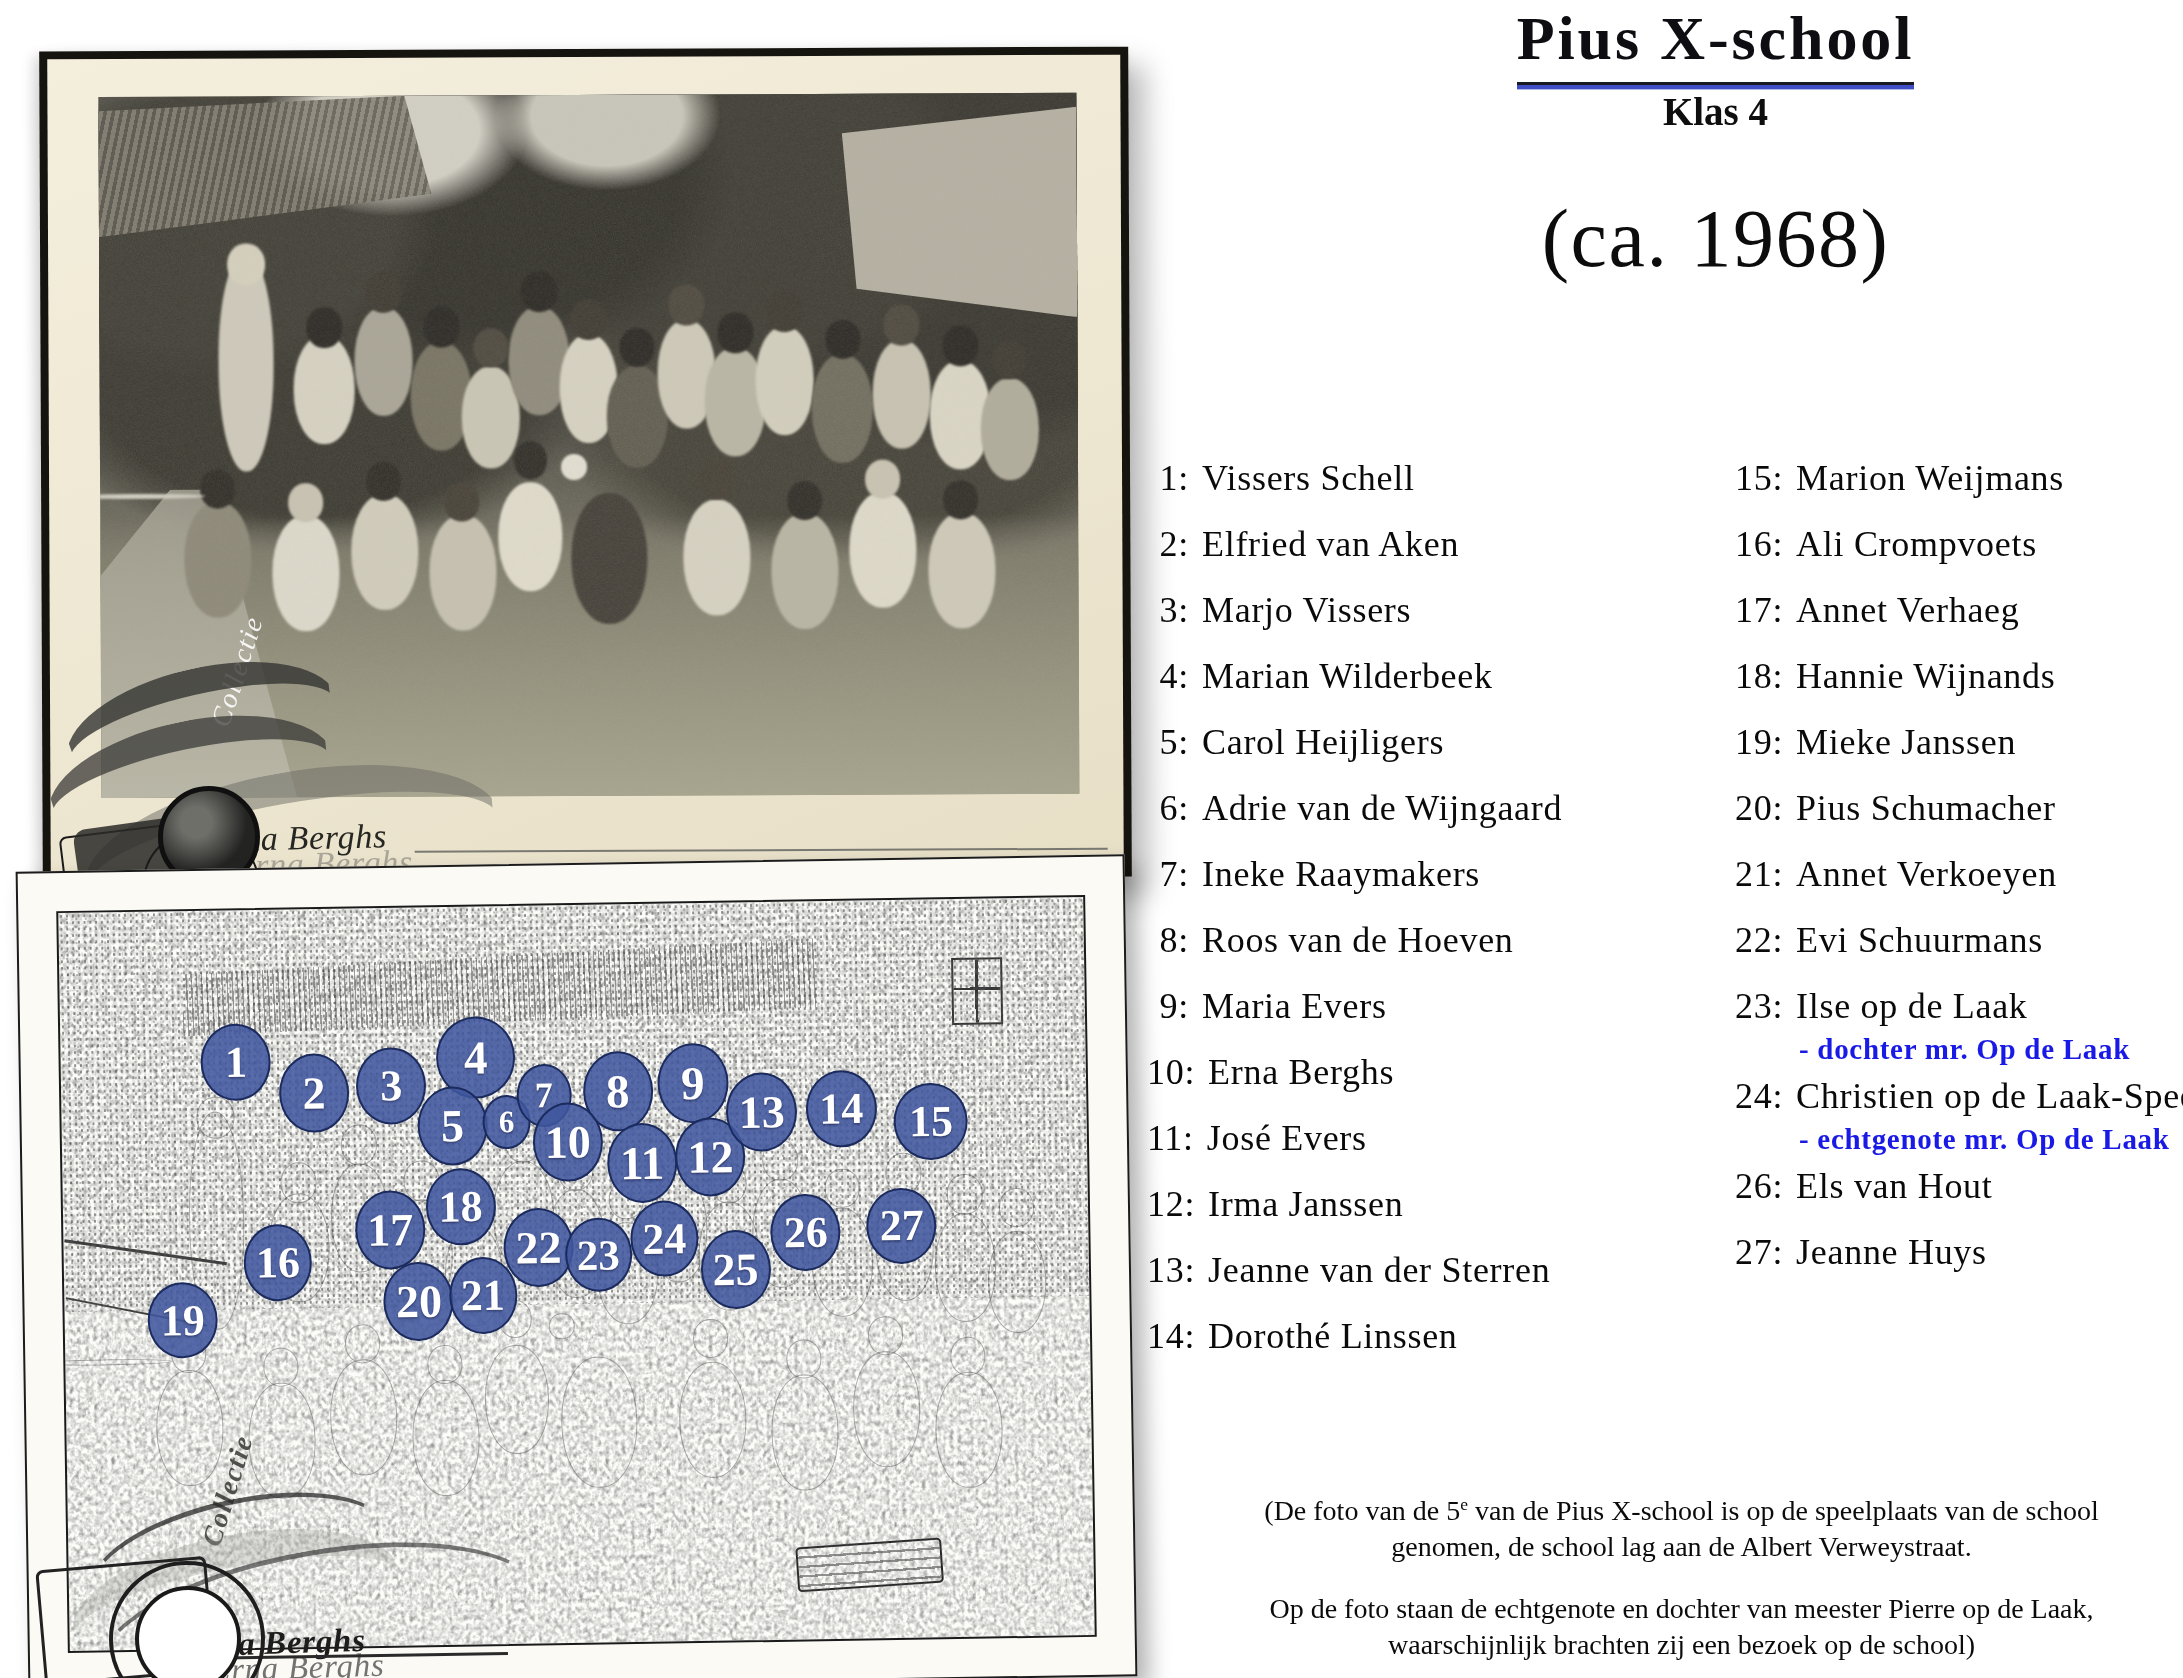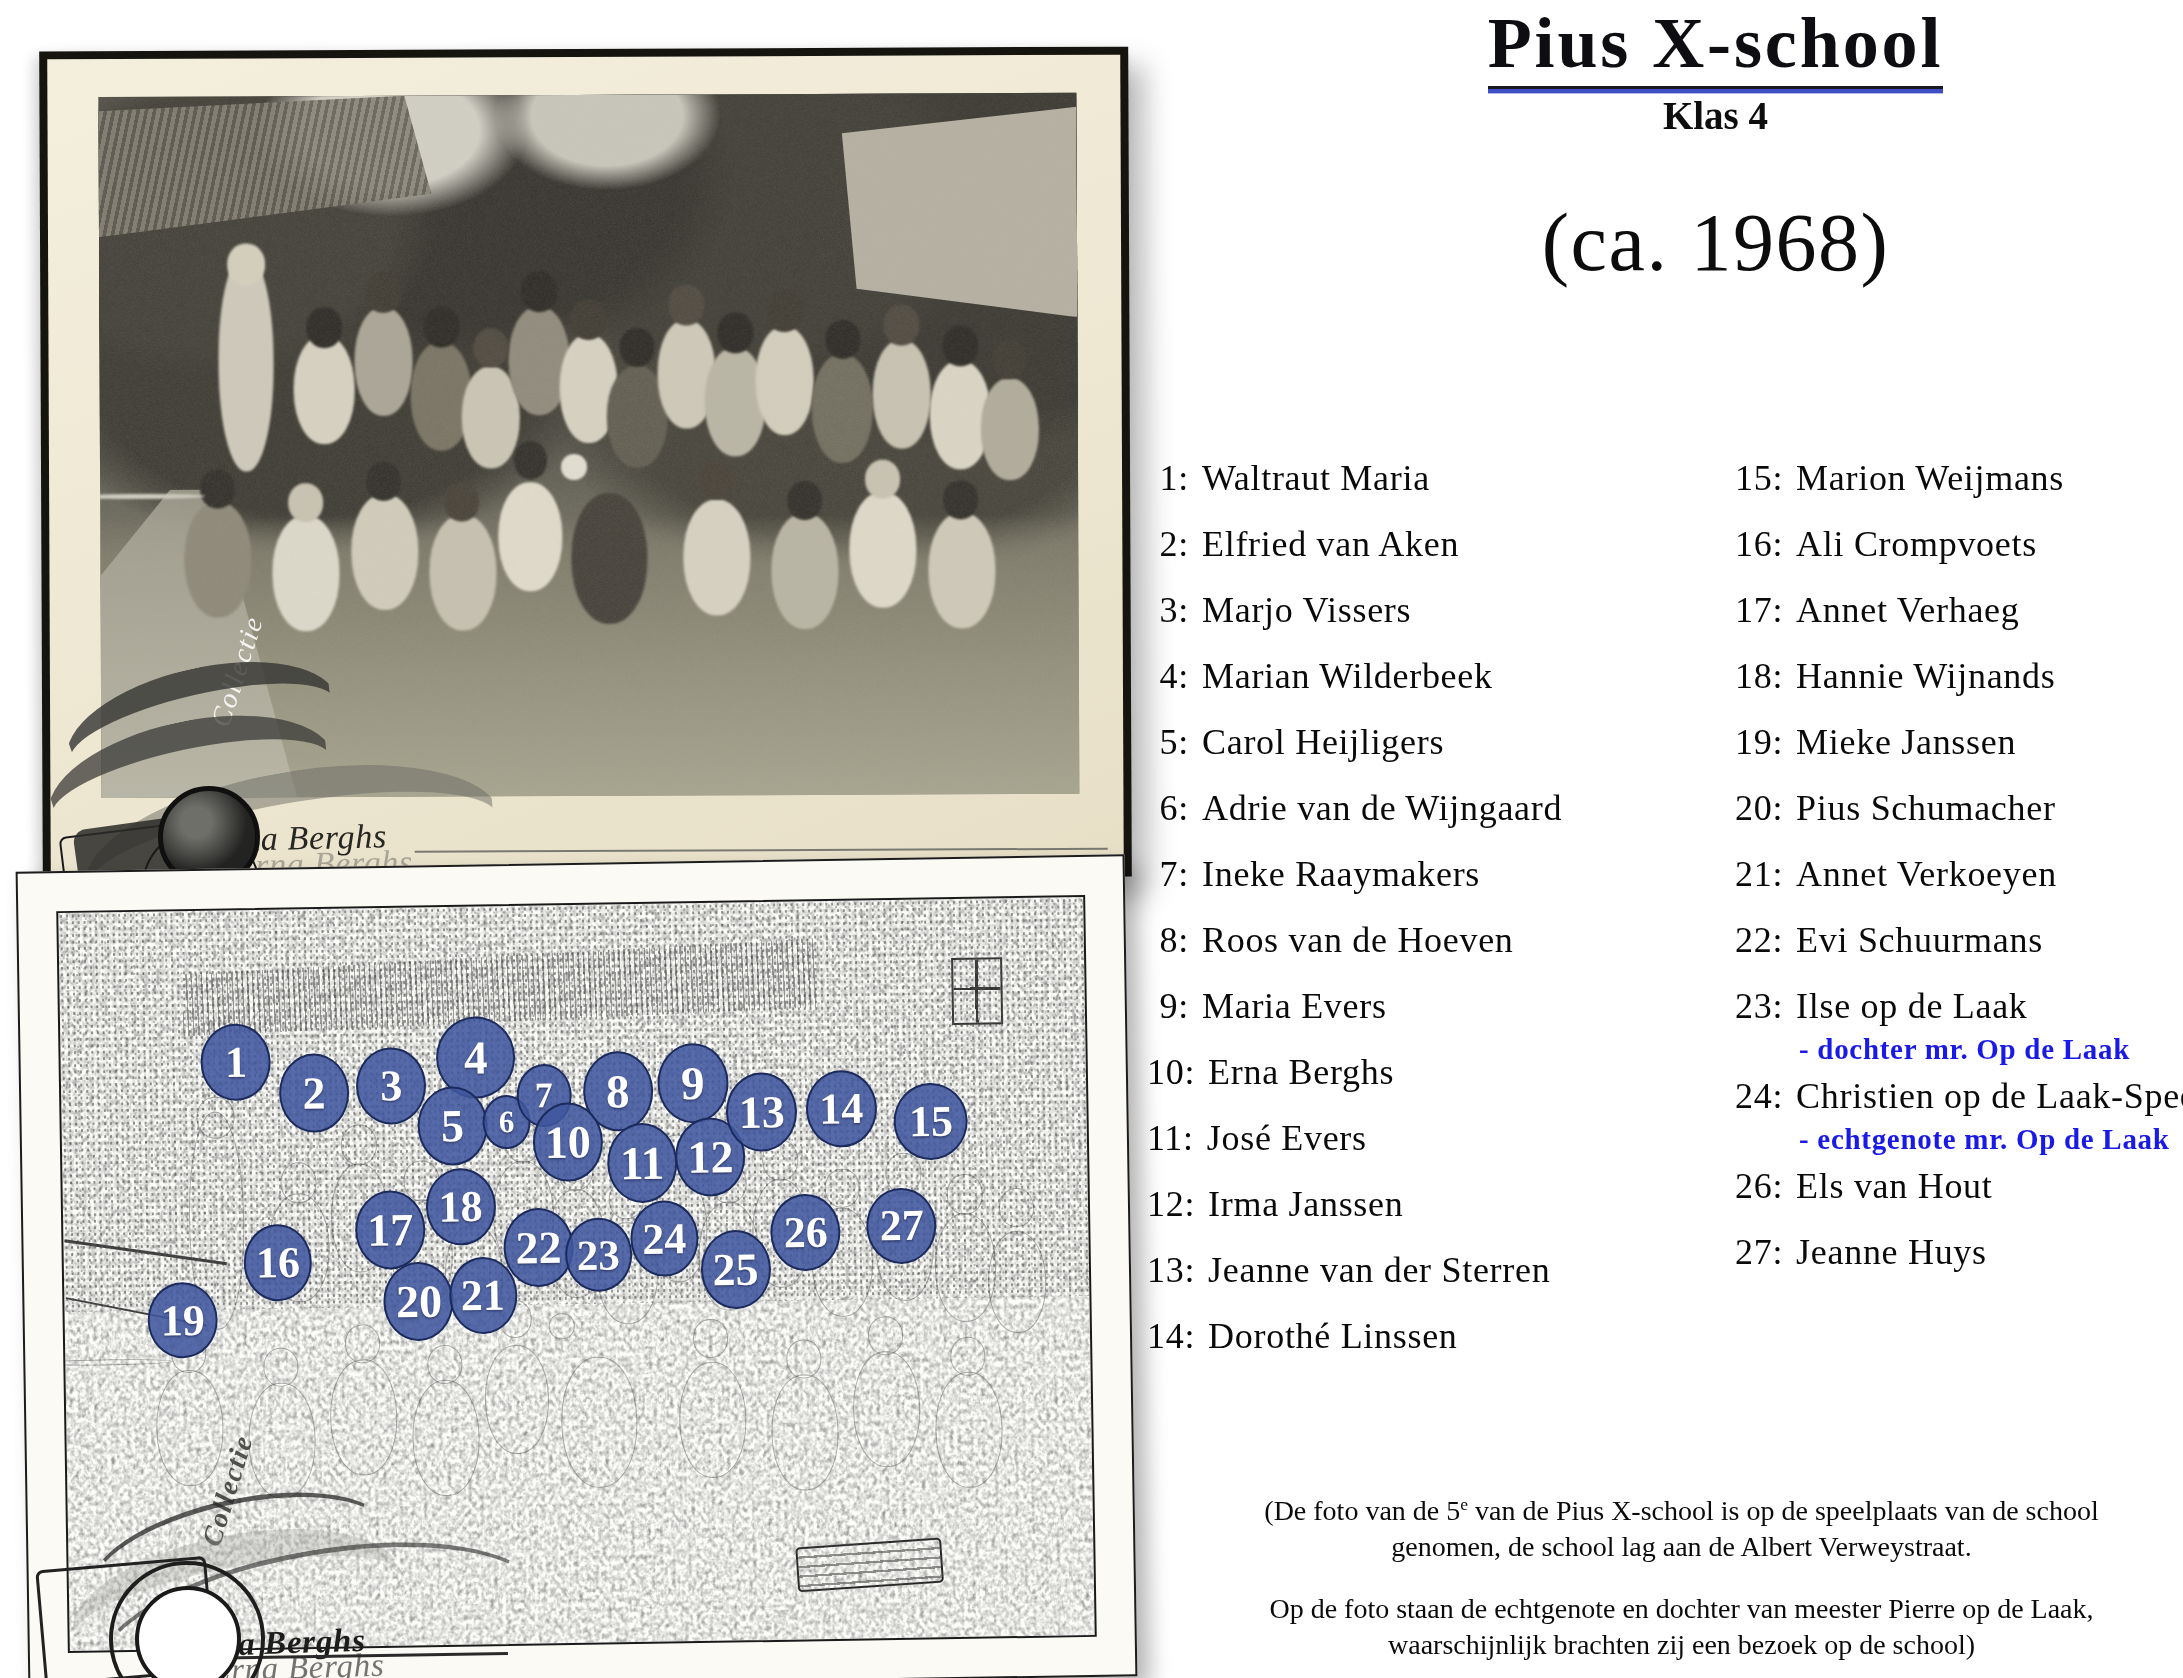--- a/index.html
+++ b/index.html
@@ -116,22 +116,22 @@
 
   
   .pcircle{position:absolute;transform:translate(-50%,-50%);border-radius:50%;
     background:rgba(64,86,158,.88);border:2.2px solid #1c2b5e;
     display:flex;align-items:center;justify-content:center;
     color:#ffffff;font-weight:bold;font-family:"Liberation Serif",serif;
     text-shadow:0 1.5px 2.2px rgba(0,0,30,.4);}
 
   
   #title-block{position:absolute;left:1277px;top:7.3px;width:877px;text-align:center;}
-  #main-title{display:inline-block;font-size:72px;font-weight:bold;letter-spacing:2.9px;line-height:1.02;
-    color:#0e0e12;border-bottom:3.6px solid #191922;box-shadow:0 4.4px 0 #3f4ec5;padding-bottom:5px;}
+  #main-title{display:inline-block;font-size:62px;font-weight:bold;letter-spacing:2.9px;line-height:1.02;
+    color:#0e0e12;border-bottom:3.6px solid #191922;box-shadow:0 4.4px 0 #3f4ec5;padding-bottom:11px;}
   #sub-title{font-size:39px;font-weight:bold;margin-top:4.4px;color:#0e0e0e;}
   #era-caption{font-size:82px;margin-top:58px;color:#0c0c0c;letter-spacing:1.5px;}
 
   .roster{position:absolute;font-size:36px;letter-spacing:0.7px;color:#0a0a0a;}
   #roster-col1{left:1147px;top:445px;width:527px;}
   #roster-col2{left:1735px;top:445px;width:521px;}
   .rrow{display:flex;align-items:center;height:66px;white-space:nowrap;}
   .rnum{min-width:42px;text-align:right;}
   .rname{margin-left:13px;}
   .rnote{height:24px;line-height:20.4px;margin-left:64px;font-size:29px;font-weight:bold;
@@ -348,21 +348,21 @@
 
   <div id="title-block">
     <div><span id="main-title">Pius X-school</span></div>
     <div id="sub-title">Klas 4</div>
     <div id="era-caption">(ca. 1968)</div>
   </div>
 
   <div id="roster-col1" class="roster">
       <div class="rrow">
         <span class="rnum">1:</span>
-        <span class="rname">Waltraut Maria</span>
+        <span class="rname">Vissers Schell</span>
       </div>
       <div class="rrow">
         <span class="rnum">2:</span>
         <span class="rname">Elfried van Aken</span>
       </div>
       <div class="rrow">
         <span class="rnum">3:</span>
         <span class="rname">Marjo Vissers</span>
       </div>
       <div class="rrow">

